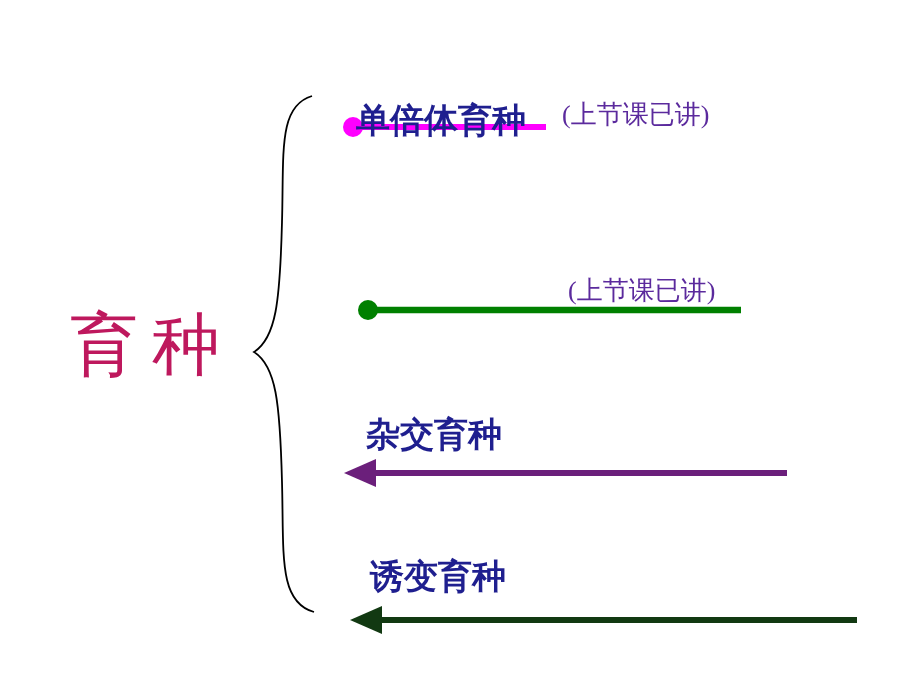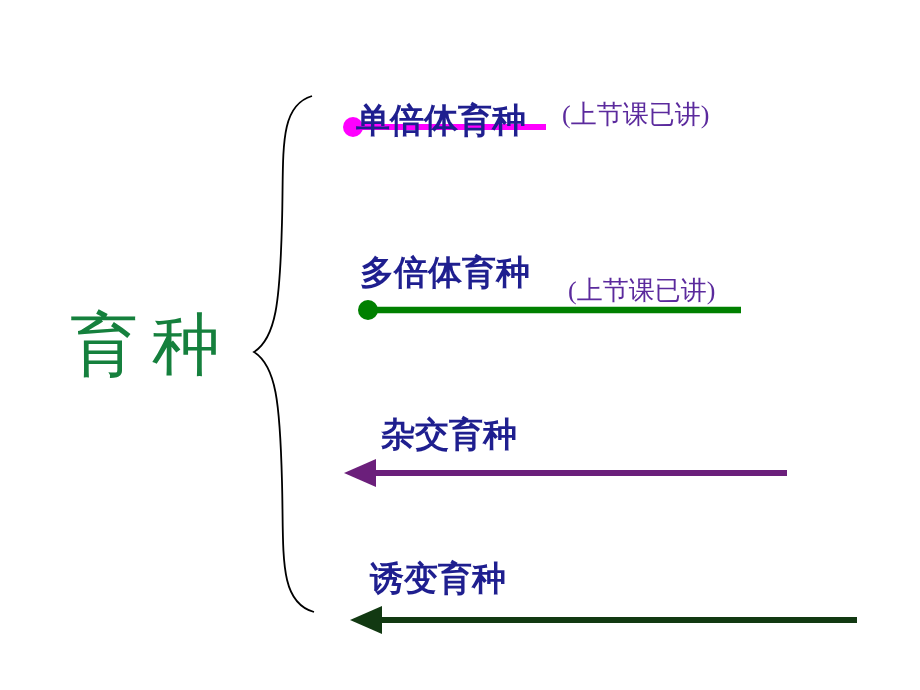--- a/index.html
+++ b/index.html
@@ -14,21 +14,21 @@
     background: #ffffff;
     overflow: hidden;
     font-family: "Liberation Serif", serif;
   }
   .title {
     position: absolute;
     left: 70px;
     top: 308px;
     font-size: 68px;
     letter-spacing: 14px;
-    color: #15803d;
+    color: #be185d;
     line-height: 1.1;
     white-space: nowrap;
   }
   .branch-label {
     position: absolute;
     font-size: 34px;
     font-weight: bold;
     color: #1f1f8f;
     line-height: 1;
     white-space: nowrap;
@@ -44,22 +44,22 @@
   }
   .overlay {
     position: absolute;
     left: 0;
     top: 0;
     width: 920px;
     height: 690px;
   }
   .label-1 { left: 356px; top: 80px; margin-top: 24px; }
   .label-2 { left: 360px; top: 256px; }
-  .label-3 { left: 366px; top: 418px; margin-left: 15px; }
-  .label-4 { left: 370px; top: 562px; }
+  .label-3 { left: 366px; top: 418px; }
+  .label-4 { left: 370px; top: 562px; font-family: Liberation Mono, monospace; }
   .note-1  { left: 562px; top: 94px; }
   .note-2  { left: 568px; top: 270px; }
 </style>
 </head>
 <body>
 
 <div class="slide">
 
   <div class="title">育种</div>
 
@@ -76,20 +76,19 @@
     <line x1="370" y1="473" x2="787" y2="473" stroke-width="6" stroke="#6B1F7B"></line>
     <polygon points="344,473 376,459 376,487" fill="#6B1F7B"></polygon>
 
     <line x1="376" y1="620" x2="857" y2="620" stroke-width="6" stroke="#123912"></line>
     <polygon points="350,620 382,606 382,634" fill="#123912"></polygon>
   </svg>
 
   <div class="branch-label label-1">单倍体育种</div>
   <div class="note note-1">(上节课已讲)</div>
 
-  <div class="branch-label label-2">多倍体育种</div>
   <div class="note note-2">(上节课已讲)</div>
 
   <div class="branch-label label-3">杂交育种</div>
 
   <div class="branch-label label-4">诱变育种</div>
 
 </div>
 
 </body></html>

